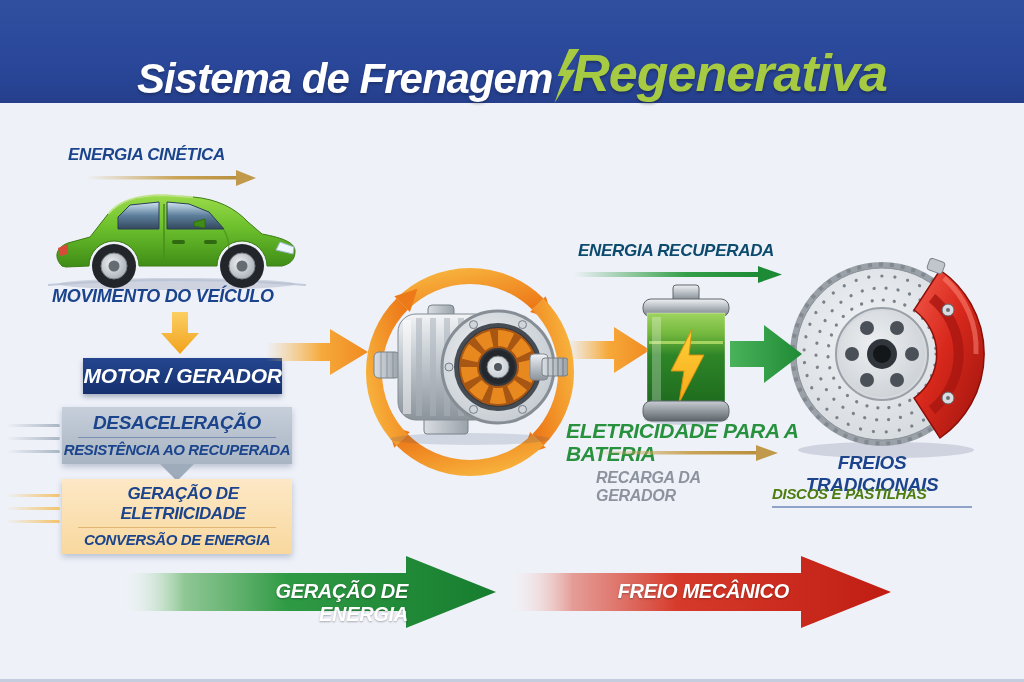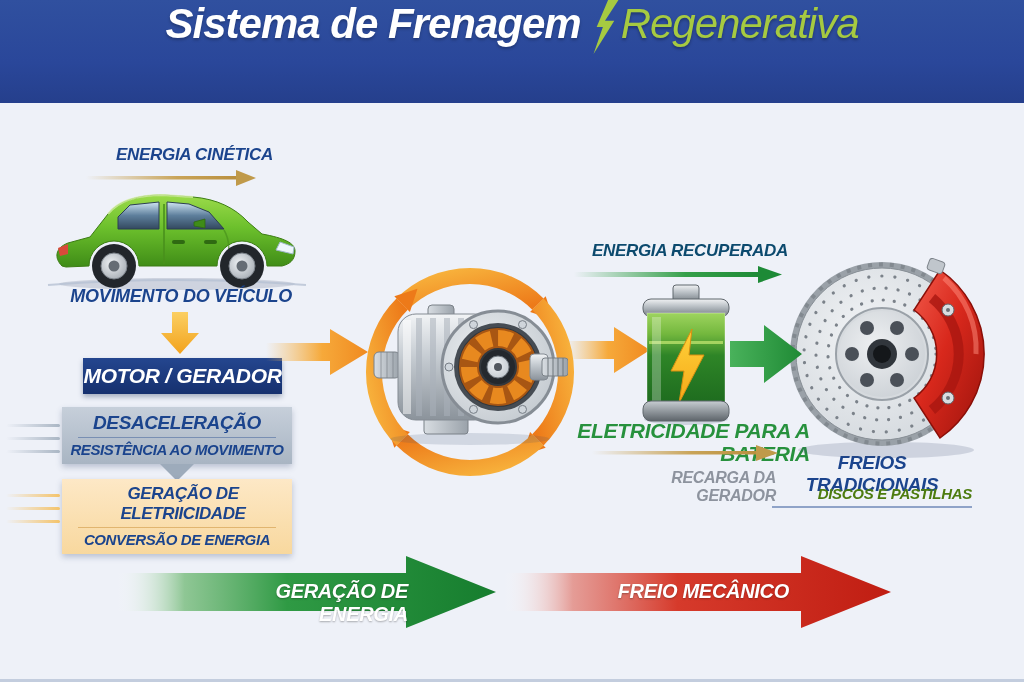--- a/index.html
+++ b/index.html
@@ -2,29 +2,29 @@
 <html><head>
 <meta charset="utf-8">
 <style>
   html,body{margin:0;padding:0;}
   body{font-family:"Liberation Sans",sans-serif;background:#dfe3ee;}
   .stage{position:relative;width:1024px;height:682px;background:#eef1f8;overflow:hidden;}
 
   
   .hdr{position:absolute;left:0;top:0;width:1024px;height:103px;
        background:linear-gradient(180deg,#30509f 0%,#2a479a 60%,#253f8c 100%);
-       display:flex;align-items:flex-start;justify-content:center;gap:10px;}
+       display:flex;align-items:flex-end;justify-content:center;}
   .hdr .t1{color:#ffffff;font-size:42px;font-weight:bold;font-style:italic;letter-spacing:-1px;
        text-shadow:0 2px 3px rgba(0,0,0,.25);}
-  .hdr .t2{color:#a6ca41;font-size:42px;font-weight:normal;font-style:italic;letter-spacing:-1px;
+  .hdr .t2{color:#a6ca41;font-size:52px;font-weight:bold;font-style:italic;letter-spacing:-1px;
        text-shadow:0 2px 3px rgba(0,0,0,.3);margin-left:-6px;}
   .hdr svg{display:block;}
 
   
-  .lbl{position:absolute;font-weight:bold;font-style:italic;text-align:right;
+  .lbl{position:absolute;font-weight:bold;font-style:italic;text-align:left;
        letter-spacing:-0.3px;line-height:1.1;}
   .navy{color:#1b448d;}
   .orangetxt{color:#0c4a6e;}
   .greentxt{color:#27913d;}
   .graytxt{color:#8d939e;}
 
   
   .navybox{position:absolute;left:83px;top:358px;width:199px;height:36px;
        background:linear-gradient(180deg,#24468f,#16306e);
        box-shadow:0 3px 5px rgba(30,50,90,.35);
@@ -345,21 +345,21 @@
   </svg>
 
   <div class="brk-title">
     <span style="font-family:'Liberation Sans',sans-serif;">FREIOS TRADICIONAIS</span>
   </div>
   <div class="lbl" style="left:772px;top:486px;width:200px;font-size:15px;color:#4d7c0f;">DISCOS E PASTILHAS</div>
 
   <div class="infobox graybox">
     <div class="ttl" style="font-size:19px;font-style:italic;">DESACELERAÇÃO</div>
     <div class="div"></div>
-    <div class="sub" style="font-size:15px;">RESISTÊNCIA AO MOVIMENTO</div>
+    <div class="sub" style="font-size:15px;">RESISTÊNCIA AO RECUPERADA</div>
   </div>
   <svg style="left:160px;top:464px;" width="34" height="17" viewBox="0 0 34 17">
     <polygon points="0,0 34,0 17,17" fill="#9dabbb"></polygon>
   </svg>
 
   <div class="infobox orangebox">
     <div class="ttl" style="font-size:17px;padding-left:12px;">GERAÇÃO DE ELETRIICIDADE</div>
     <div class="div" style="background:rgba(200,140,50,.5);"></div>
     <div class="sub" style="font-size:15px;">CONVERSÃO DE ENERGIA</div>
   </div>

